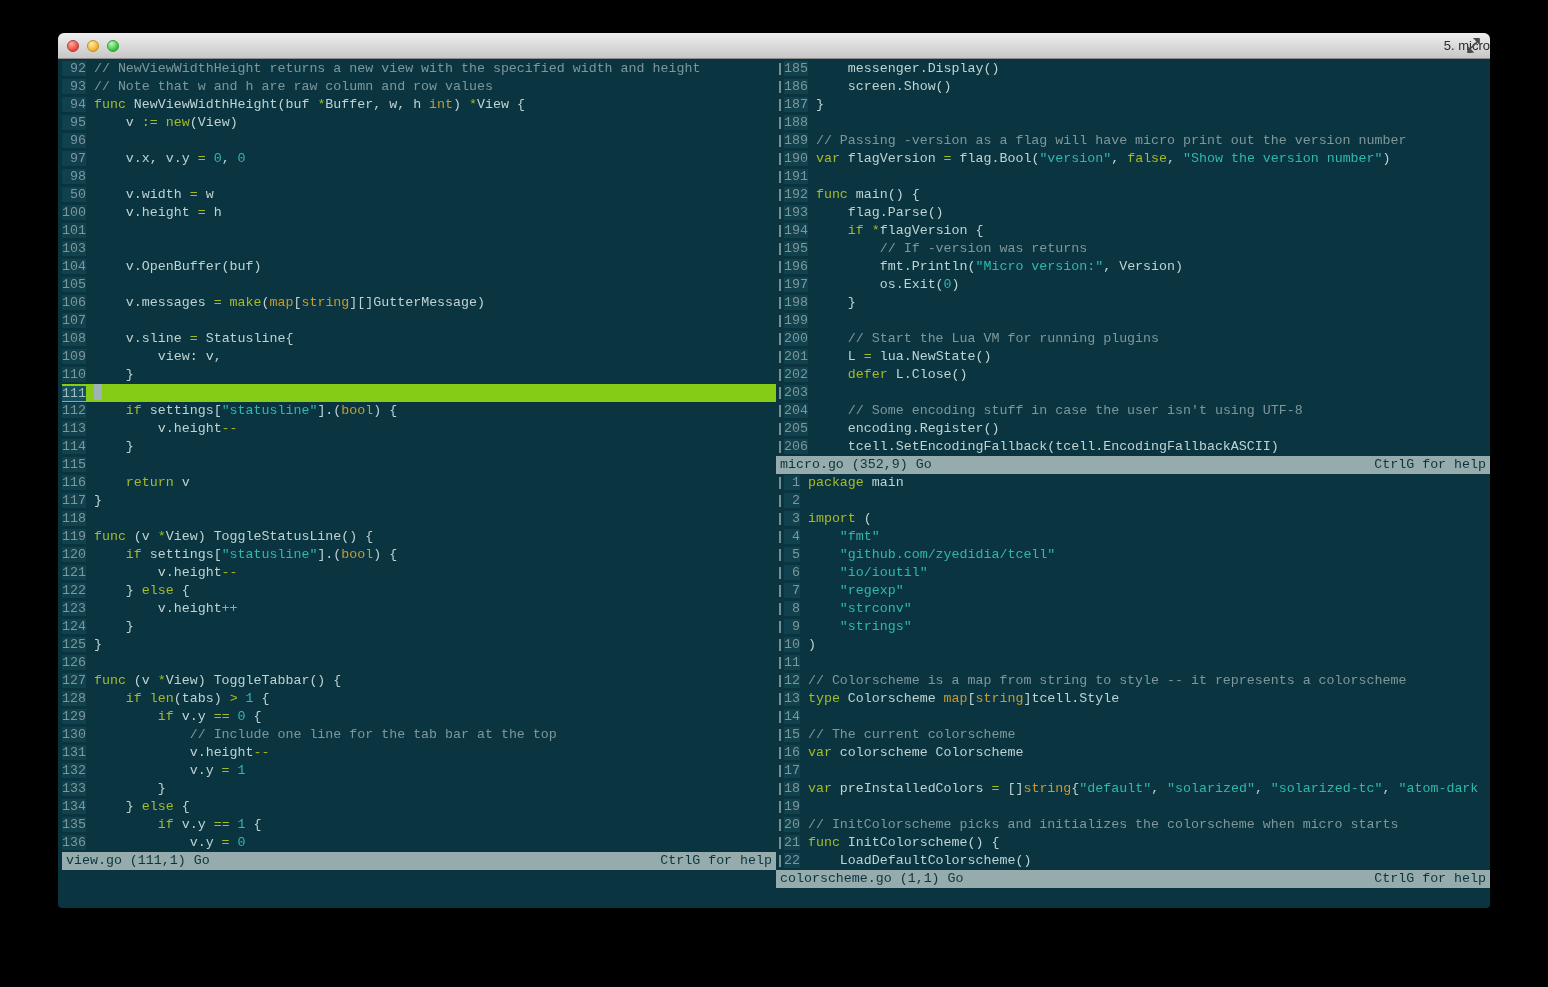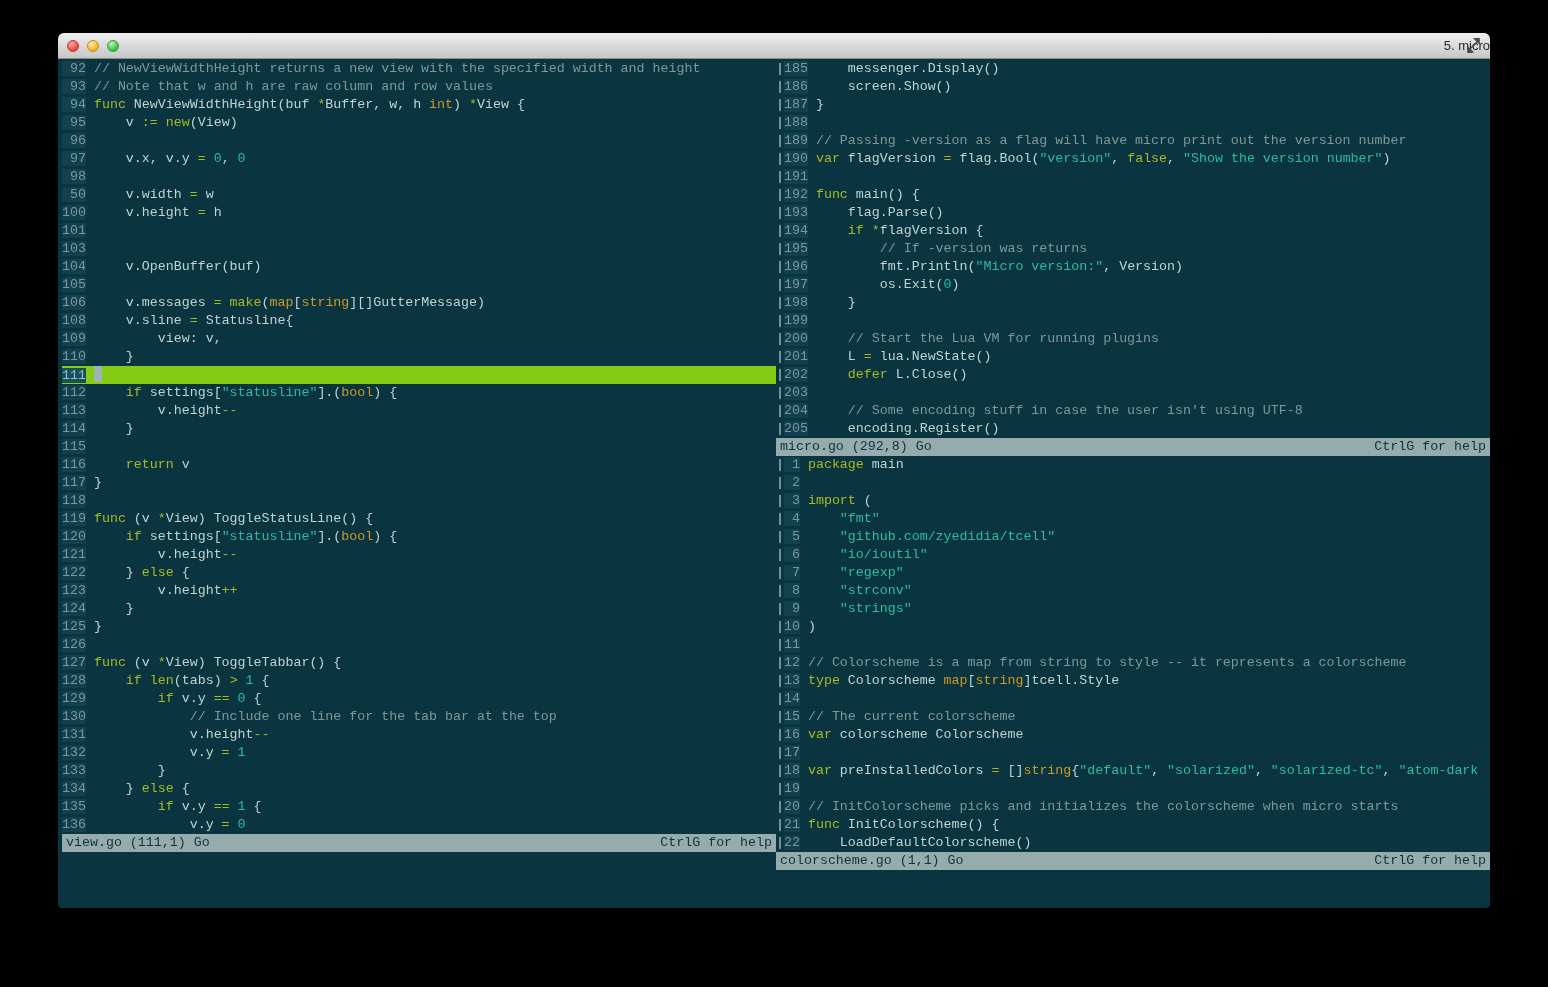--- a/index.html
+++ b/index.html
@@ -72,20 +72,21 @@
             <div class="row"><span class="num"> 96</span> </div>
             <div class="row"><span class="num"> 97</span> <span class="p">    v.x, v.y </span><span class="k">=</span><span class="p"> </span><span class="s">0</span><span class="p">, </span><span class="s">0</span></div>
             <div class="row"><span class="num"> 98</span> </div>
             <div class="row"><span class="num"> 50</span> <span class="p">    v.width </span><span class="k">=</span><span class="p"> w</span></div>
             <div class="row"><span class="num">100</span> <span class="p">    v.height </span><span class="k">=</span><span class="p"> h</span></div>
             <div class="row"><span class="num">101</span> </div>
             <div class="row"><span class="num">103</span> </div>
             <div class="row"><span class="num">104</span> <span class="p">    v.OpenBuffer(buf)</span></div>
             <div class="row"><span class="num">105</span> </div>
             <div class="row"><span class="num">106</span> <span class="p">    v.messages </span><span class="k">=</span><span class="p"> </span><span class="k">make</span><span class="p">(</span><span class="t">map</span><span class="p">[</span><span class="t">string</span><span class="p">][]GutterMessage)</span></div>
+            <div class="row"><span class="num">107</span> </div>
             <div class="row"><span class="num">108</span> <span class="p">    v.sline </span><span class="k">=</span><span class="p"> Statusline{</span></div>
             <div class="row"><span class="num">109</span> <span class="p">        view: v,</span></div>
             <div class="row"><span class="num">110</span> <span class="p">    }</span></div>
             <div class="row cur"><span class="num">111</span> <span class="cursor"></span></div>
             <div class="row"><span class="num">112</span> <span class="p">    </span><span class="k">if</span><span class="p"> settings[</span><span class="s">"statusline"</span><span class="p">].(</span><span class="t">bool</span><span class="p">) {</span></div>
             <div class="row"><span class="num">113</span> <span class="p">        v.height</span><span class="k">--</span></div>
             <div class="row"><span class="num">114</span> <span class="p">    }</span></div>
             <div class="row"><span class="num">115</span> </div>
             <div class="row"><span class="num">116</span> <span class="p">    </span><span class="k">return</span><span class="p"> v</span></div>
             <div class="row"><span class="num">117</span> <span class="p">}</span></div>
@@ -130,23 +131,24 @@
             <div class="row"><span class="divider">|</span><span class="num">196</span> <span class="p">        fmt.Println(</span><span class="s">"Micro version:"</span><span class="p">, Version)</span></div>
             <div class="row"><span class="divider">|</span><span class="num">197</span> <span class="p">        os.Exit(</span><span class="s">0</span><span class="p">)</span></div>
             <div class="row"><span class="divider">|</span><span class="num">198</span> <span class="p">    }</span></div>
             <div class="row"><span class="divider">|</span><span class="num">199</span> </div>
             <div class="row"><span class="divider">|</span><span class="num">200</span> <span class="p">    </span><span class="c">// Start the Lua VM for running plugins</span></div>
             <div class="row"><span class="divider">|</span><span class="num">201</span> <span class="p">    L </span><span class="k">=</span><span class="p"> lua.NewState()</span></div>
             <div class="row"><span class="divider">|</span><span class="num">202</span> <span class="p">    </span><span class="k">defer</span><span class="p"> L.Close()</span></div>
             <div class="row"><span class="divider">|</span><span class="num">203</span> </div>
             <div class="row"><span class="divider">|</span><span class="num">204</span> <span class="p">    </span><span class="c">// Some encoding stuff in case the user isn't using UTF-8</span></div>
             <div class="row"><span class="divider">|</span><span class="num">205</span> <span class="p">    encoding.Register()</span></div>
+            <div class="row"><span class="divider">|</span><span class="num">206</span> <span class="p">    tcell.SetEncodingFallback(tcell.EncodingFallbackASCII)</span></div>
           </div>
         <div class="statusbar">
-          <span>micro.go (292,8) Go</span>
+          <span>micro.go (352,9) Go</span>
           <span>CtrlG for help</span>
         </div>
         <div class="code">
             <div class="row"><span class="divider">|</span><span class="num"> 1</span> <span class="k">package</span><span class="p"> main</span></div>
             <div class="row"><span class="divider">|</span><span class="num"> 2</span> </div>
             <div class="row"><span class="divider">|</span><span class="num"> 3</span> <span class="k">import</span><span class="p"> (</span></div>
             <div class="row"><span class="divider">|</span><span class="num"> 4</span> <span class="p">    </span><span class="s">"fmt"</span></div>
             <div class="row"><span class="divider">|</span><span class="num"> 5</span> <span class="p">    </span><span class="s">"github.com/zyedidia/tcell"</span></div>
             <div class="row"><span class="divider">|</span><span class="num"> 6</span> <span class="p">    </span><span class="s">"io/ioutil"</span></div>
             <div class="row"><span class="divider">|</span><span class="num"> 7</span> <span class="p">    </span><span class="s">"regexp"</span></div>

